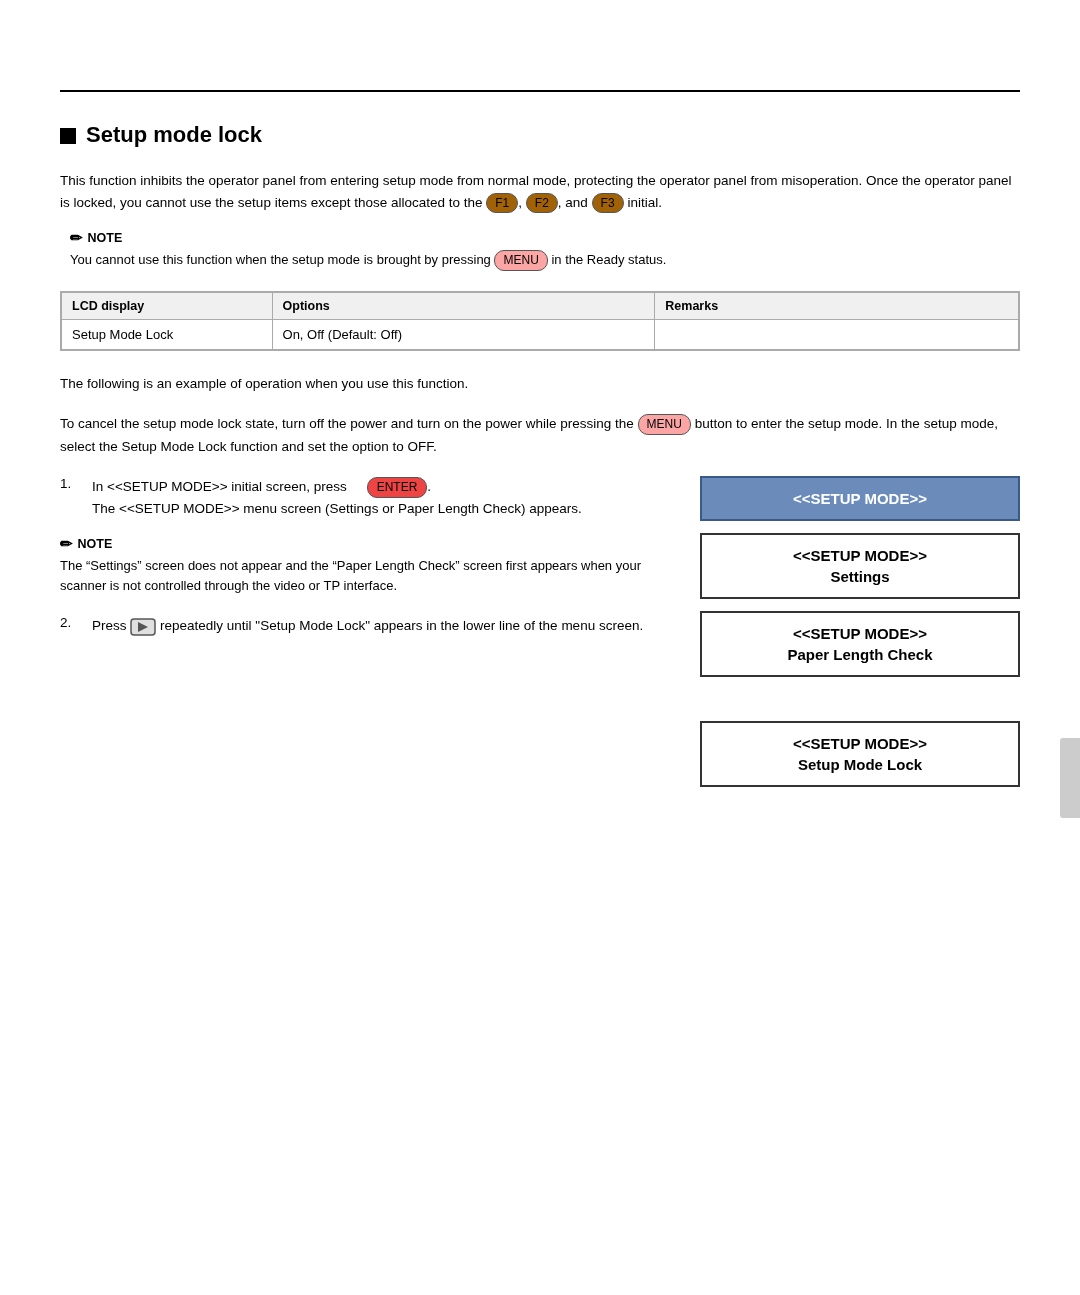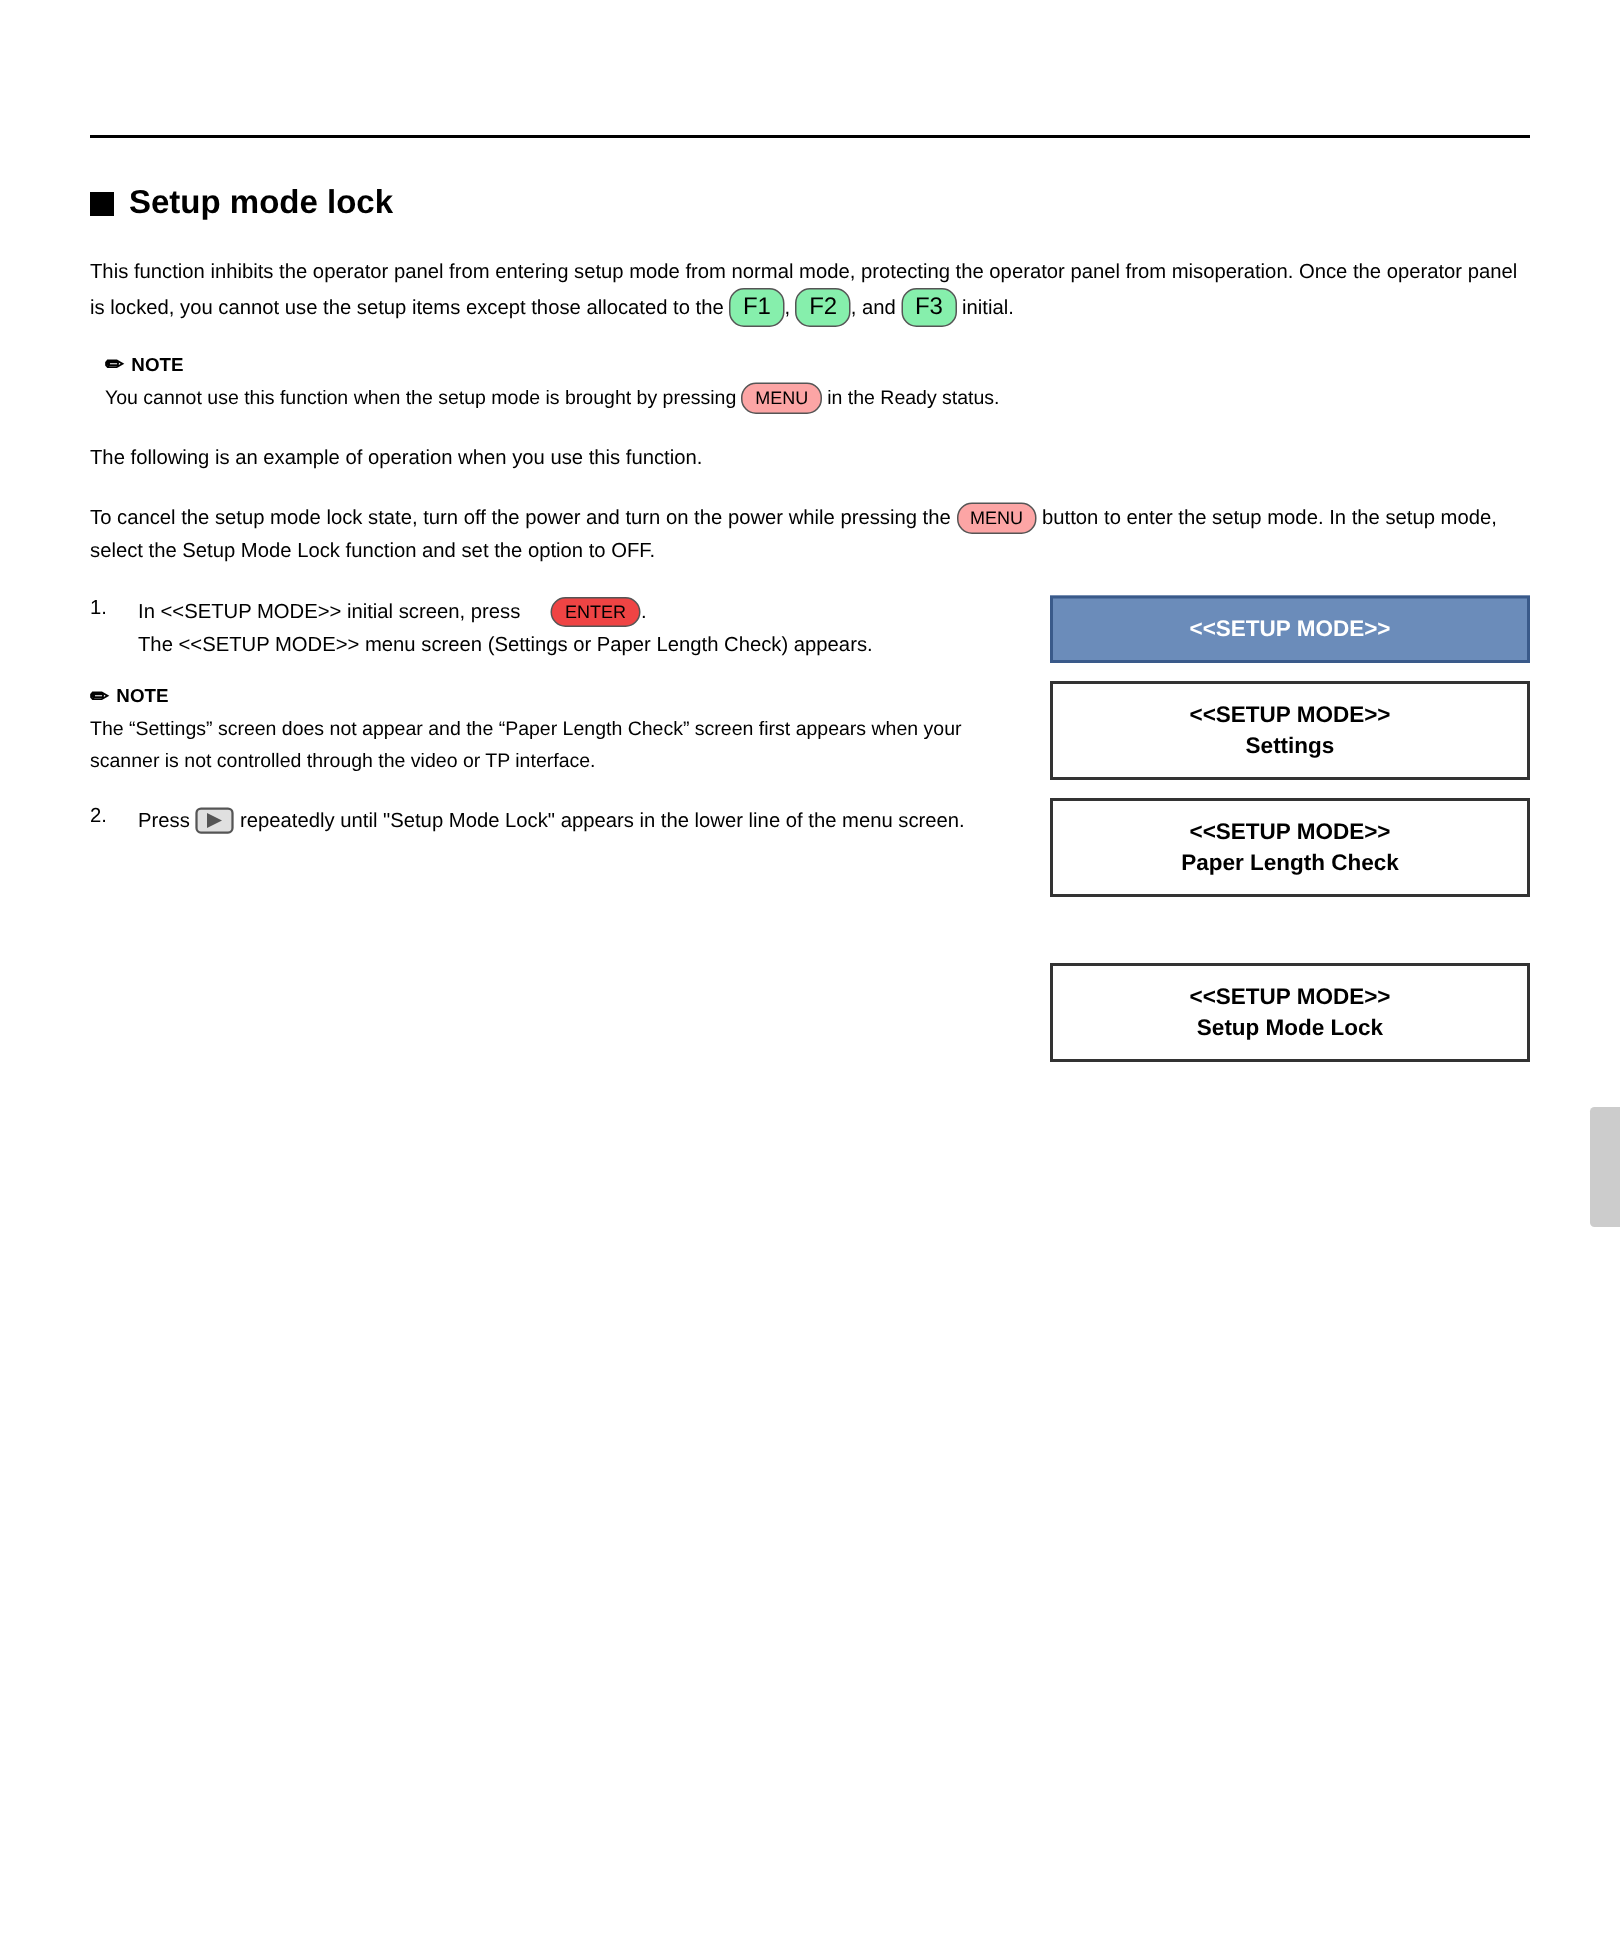--- a/index.html
+++ b/index.html
@@ -56,23 +56,23 @@
       margin-bottom: 16px;
     }
 
     .inline-btn {
       display: inline-flex;
       align-items: center;
       justify-content: center;
       border: 1.5px solid #555;
       border-radius: 10px;
       padding: 1px 8px;
-      font-size: 16px;
+      font-size: 12px;
       font-weight: normal;
-      background: #86efac;
+      background: #a16207;
       line-height: 1.4;
     }
 
     .note-block {
       display: flex;
       align-items: flex-start;
       gap: 8px;
       margin-bottom: 18px;
       margin-left: 10px;
     }
@@ -267,20 +267,38 @@
           <span>NOTE</span>
         </div>
         <span class="note-text">
           <span>You cannot use this function when the setup mode is brought by pressing</span>
           <span class="menu-btn">MENU</span>
           <span>in the Ready status.</span>
         </span>
       </div>
     </div>
 
+    <div class="table-container">
+      <table>
+        <thead>
+          <tr>
+            <th class="col-lcd">LCD display</th>
+            <th class="col-options">Options</th>
+            <th class="col-remarks">Remarks</th>
+          </tr>
+        </thead>
+        <tbody>
+          <tr>
+            <td>Setup Mode Lock</td>
+            <td>On, Off (Default: Off)</td>
+            <td></td>
+          </tr>
+        </tbody>
+      </table>
+    </div>
 
     <p class="body-text">The following is an example of operation when you use this function.</p>
 
     <p class="body-text">
       <span>To cancel the setup mode lock state, turn off the power and turn on the power while pressing the</span>
       <span class="menu-btn">MENU</span>
       <span>button to enter the setup mode.  In the setup mode, select the Setup Mode Lock function and set the option to OFF.</span>
     </p>
 
     <div class="two-col">

